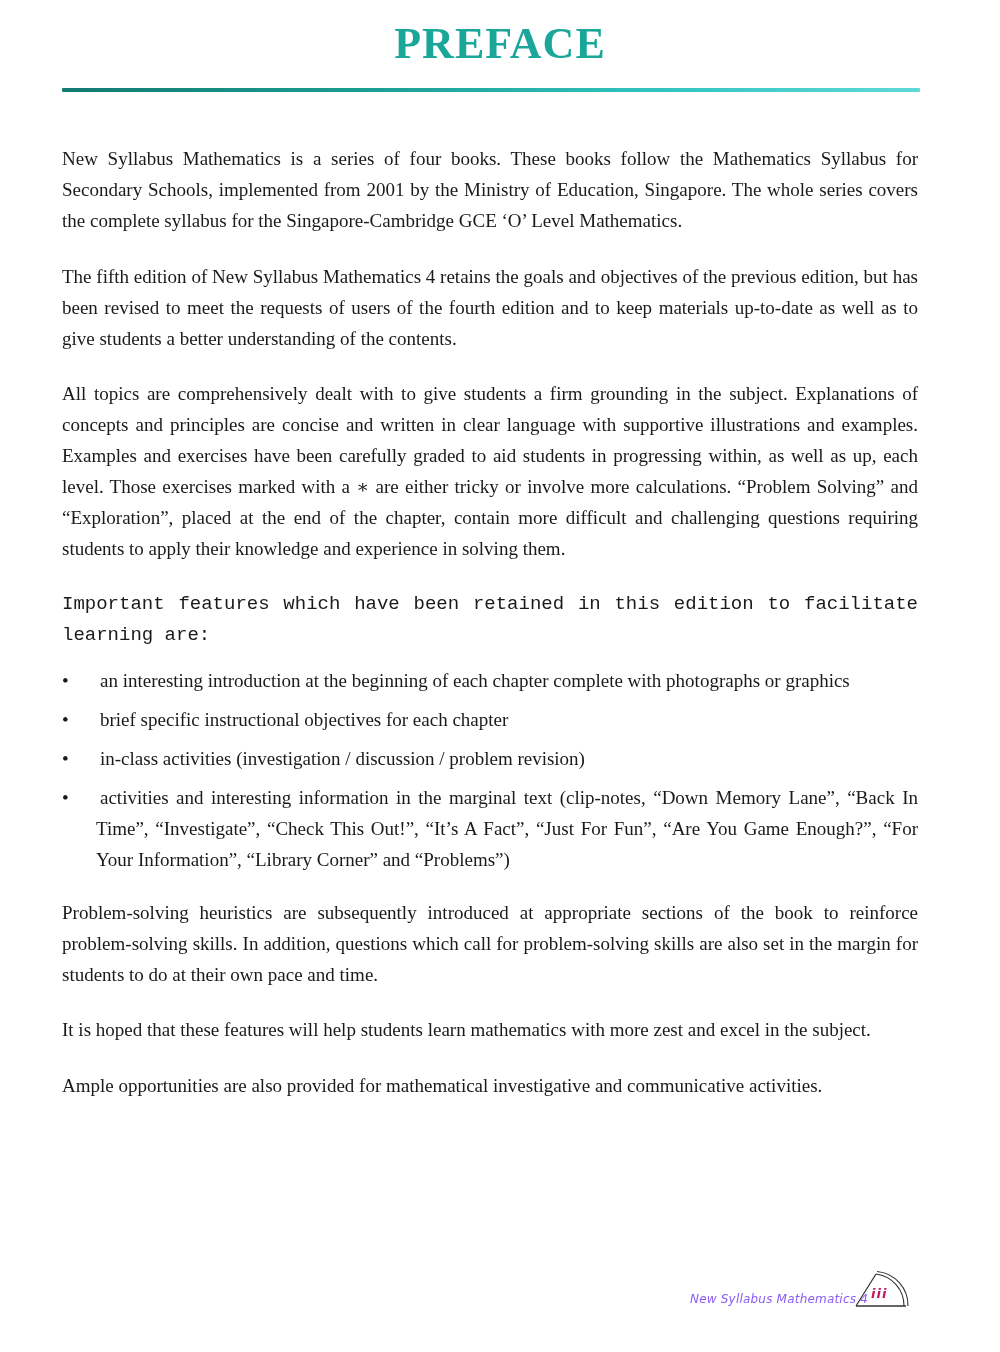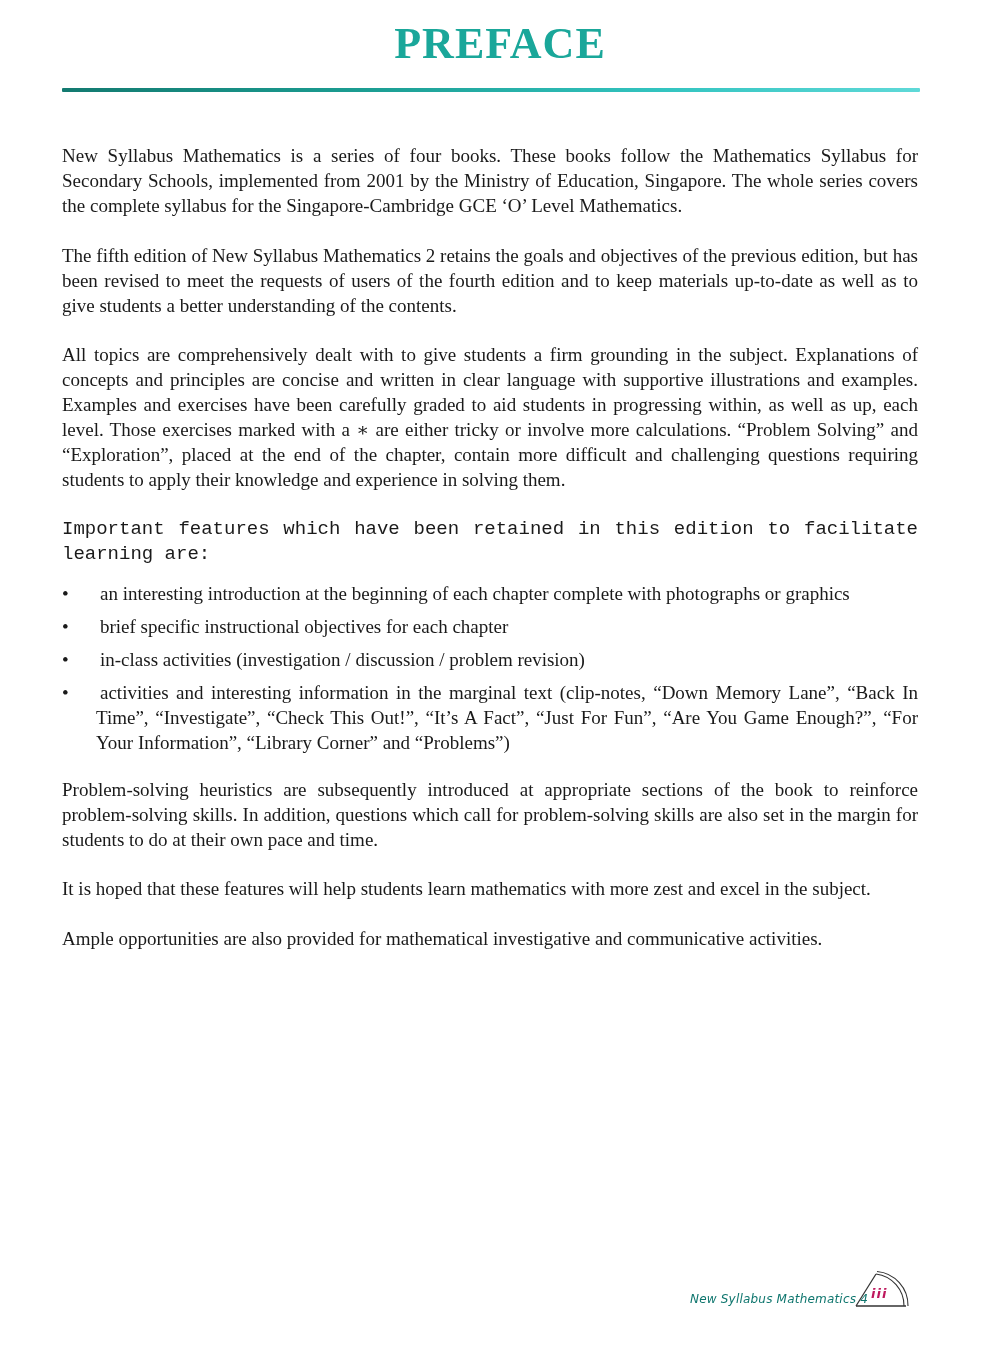--- a/index.html
+++ b/index.html
@@ -37,21 +37,21 @@
       height: 4px;
       background: linear-gradient(to right, #137a70 0%, #1b9d92 35%, #33c4c0 70%, #5fd9d8 100%);
       border-radius: 1px;
     }
     .content {
       position: absolute;
       top: 143px;
       left: 62px;
       width: 856px;
       font-size: 19px;
-      line-height: 25px;
+      line-height: 31px;
       text-align: justify;
     }
     .content p {
       margin: 0 0 24.6px 0;
     }
     .content p.tight {
       margin-bottom: 14px;
       font-family: Liberation Mono, monospace;
     }
     ul.features {
@@ -81,21 +81,21 @@
       width: 230px;
       height: 50px;
     }
     .footer-book {
       position: absolute;
       left: 0;
       top: 16px;
       font-family: "DejaVu Sans", sans-serif;
       font-style: italic;
       font-size: 12px;
-      color: #0f766e;
+      color: #8b5cf6;
       letter-spacing: 0.2px;
     }
     .footer-badge {
       position: absolute;
       left: 162px;
       top: -6px;
       width: 60px;
       height: 40px;
     }
     .footer-page {
@@ -111,21 +111,21 @@
     }
   </style>
 </head>
 <body>
 
 <h1 class="title">PREFACE</h1>
 <div class="title-rule"></div>
 
 <div class="content">
   <p>New Syllabus Mathematics is a series of four books. These books follow the Mathematics Syllabus for Secondary Schools, implemented from 2001 by the Ministry of Education, Singapore. The whole series covers the complete syllabus for the Singapore-Cambridge GCE ‘O’ Level Mathematics.</p>
-  <p>The fifth edition of New Syllabus Mathematics 2 retains the goals and objectives of the previous edition, but has been revised to meet the requests of users of the fourth edition and to keep materials up-to-date as well as to give students a better understanding of the contents.</p>
+  <p>The fifth edition of New Syllabus Mathematics 4 retains the goals and objectives of the previous edition, but has been revised to meet the requests of users of the fourth edition and to keep materials up-to-date as well as to give students a better understanding of the contents.</p>
   <p>All topics are comprehensively dealt with to give students a firm grounding in the subject. Explanations of concepts and principles are concise and written in clear language with supportive illustrations and examples. Examples and exercises have been carefully graded to aid students in progressing within, as well as up, each level. Those exercises marked with a ∗ are either tricky or involve more calculations. “Problem Solving” and “Exploration”, placed at the end of the chapter, contain more difficult and challenging questions requiring students to apply their knowledge and experience in solving them.</p>
   <p class="tight">Important features which have been retained in this edition to facilitate learning are:</p>
 
   <ul class="features">
     <li>
       <span class="bullet">•</span>
       <span class="item-text">an interesting introduction at the beginning of each chapter complete with photographs or graphics</span>
     </li>
     <li>
       <span class="bullet">•</span>

